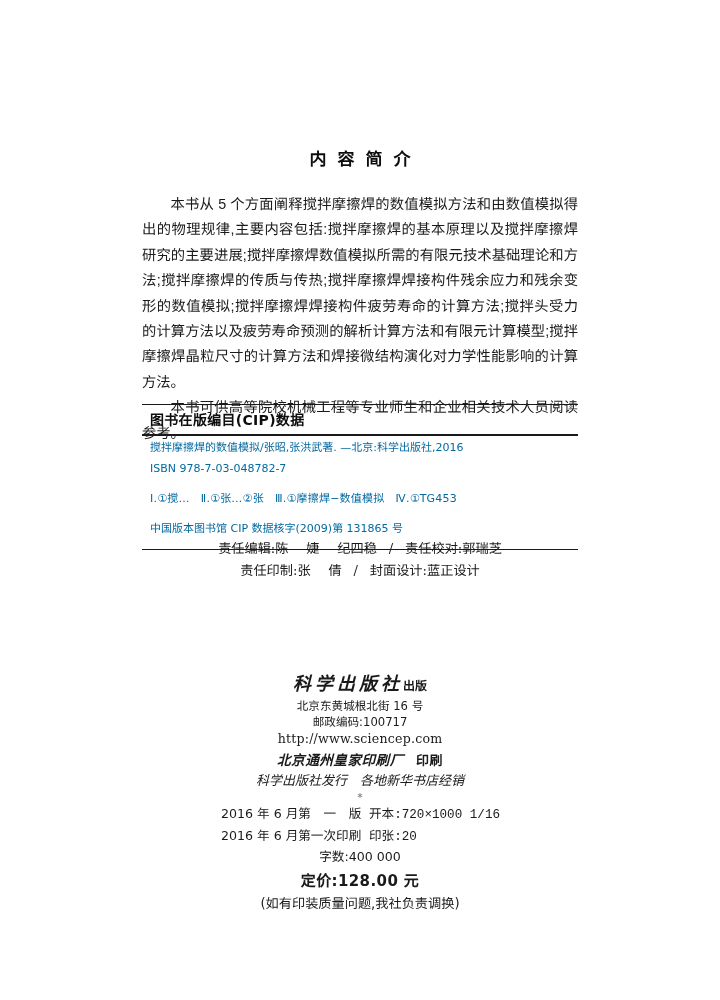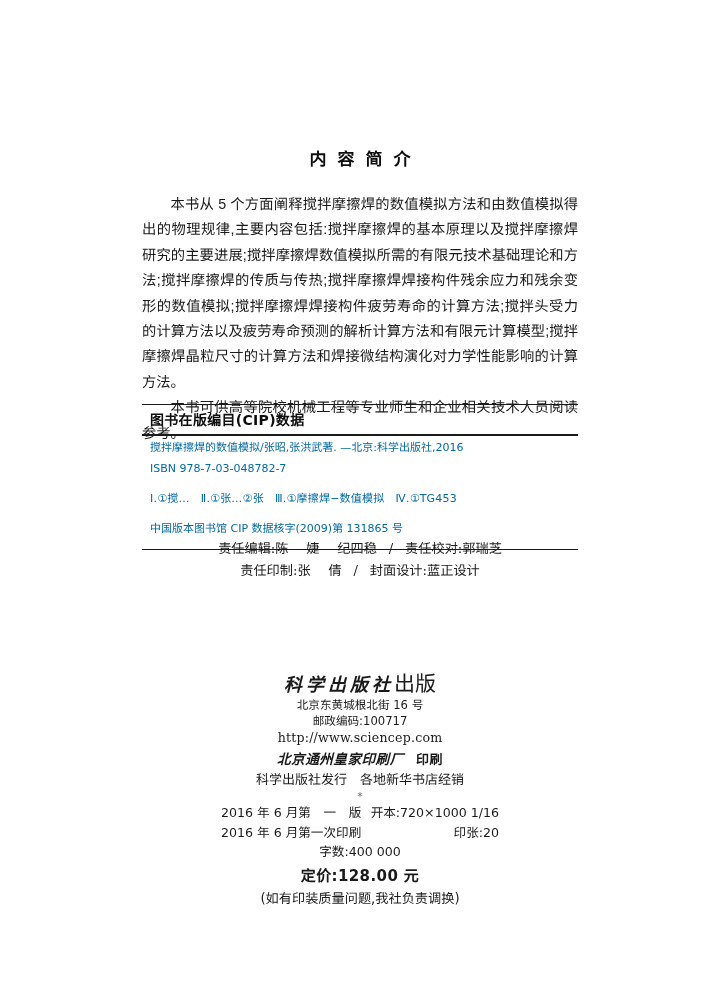--- a/index.html
+++ b/index.html
@@ -128,23 +128,23 @@
     font-family: "DejaVu Serif", "Liberation Serif", serif;
     font-style: italic;
     font-weight: bold;
     font-size: 18px;
     letter-spacing: 4px;
     line-height: 24px;
     white-space: nowrap;
   }
   .publisher-logo .suffix {
     font-style: normal;
-    font-weight: normal;
-    font-family: "DejaVu Sans", "Liberation Sans", sans-serif;
-    font-size: 21px;
+    font-weight: bold;
+    font-family: "DejaVu Sans", "Liberation Sans", sans-serif;
+    font-size: 12px;
     letter-spacing: 0px;
   }
   .addr-line {
     font-size: 11.6px;
     line-height: 16px;
     white-space: nowrap;
   }
   .url-line {
     font-family: "DejaVu Serif", "Liberation Serif", serif;
     font-size: 12.6px;
@@ -165,40 +165,42 @@
   .printer-line .suffix {
     font-style: normal;
     font-family: "DejaVu Sans", "Liberation Sans", sans-serif;
     font-weight: bold;
     font-size: 13px;
   }
   .distrib-line {
     font-size: 13px;
     line-height: 20px;
     white-space: nowrap;
+    font-style: italic;
   }
   .asterisk {
     font-size: 11px;
     line-height: 13px;
     color: #666;
   }
   .print-meta {
     font-size: 12.6px;
     line-height: 19.5px;
     white-space: nowrap;
   }
   .print-meta .col-a {
     display: inline-block;
     text-align: left;
     width: 148px;
   }
   .print-meta .col-b {
     display: inline-block;
-    text-align: right;
+    text-align: left;
     width: 130px;
+    font-family: Liberation Mono, monospace;
   }
   .wordcount-line {
     font-size: 12.6px;
     line-height: 19.5px;
     white-space: nowrap;
   }
   .price-line {
     font-size: 15px;
     font-weight: bold;
     line-height: 23px;

